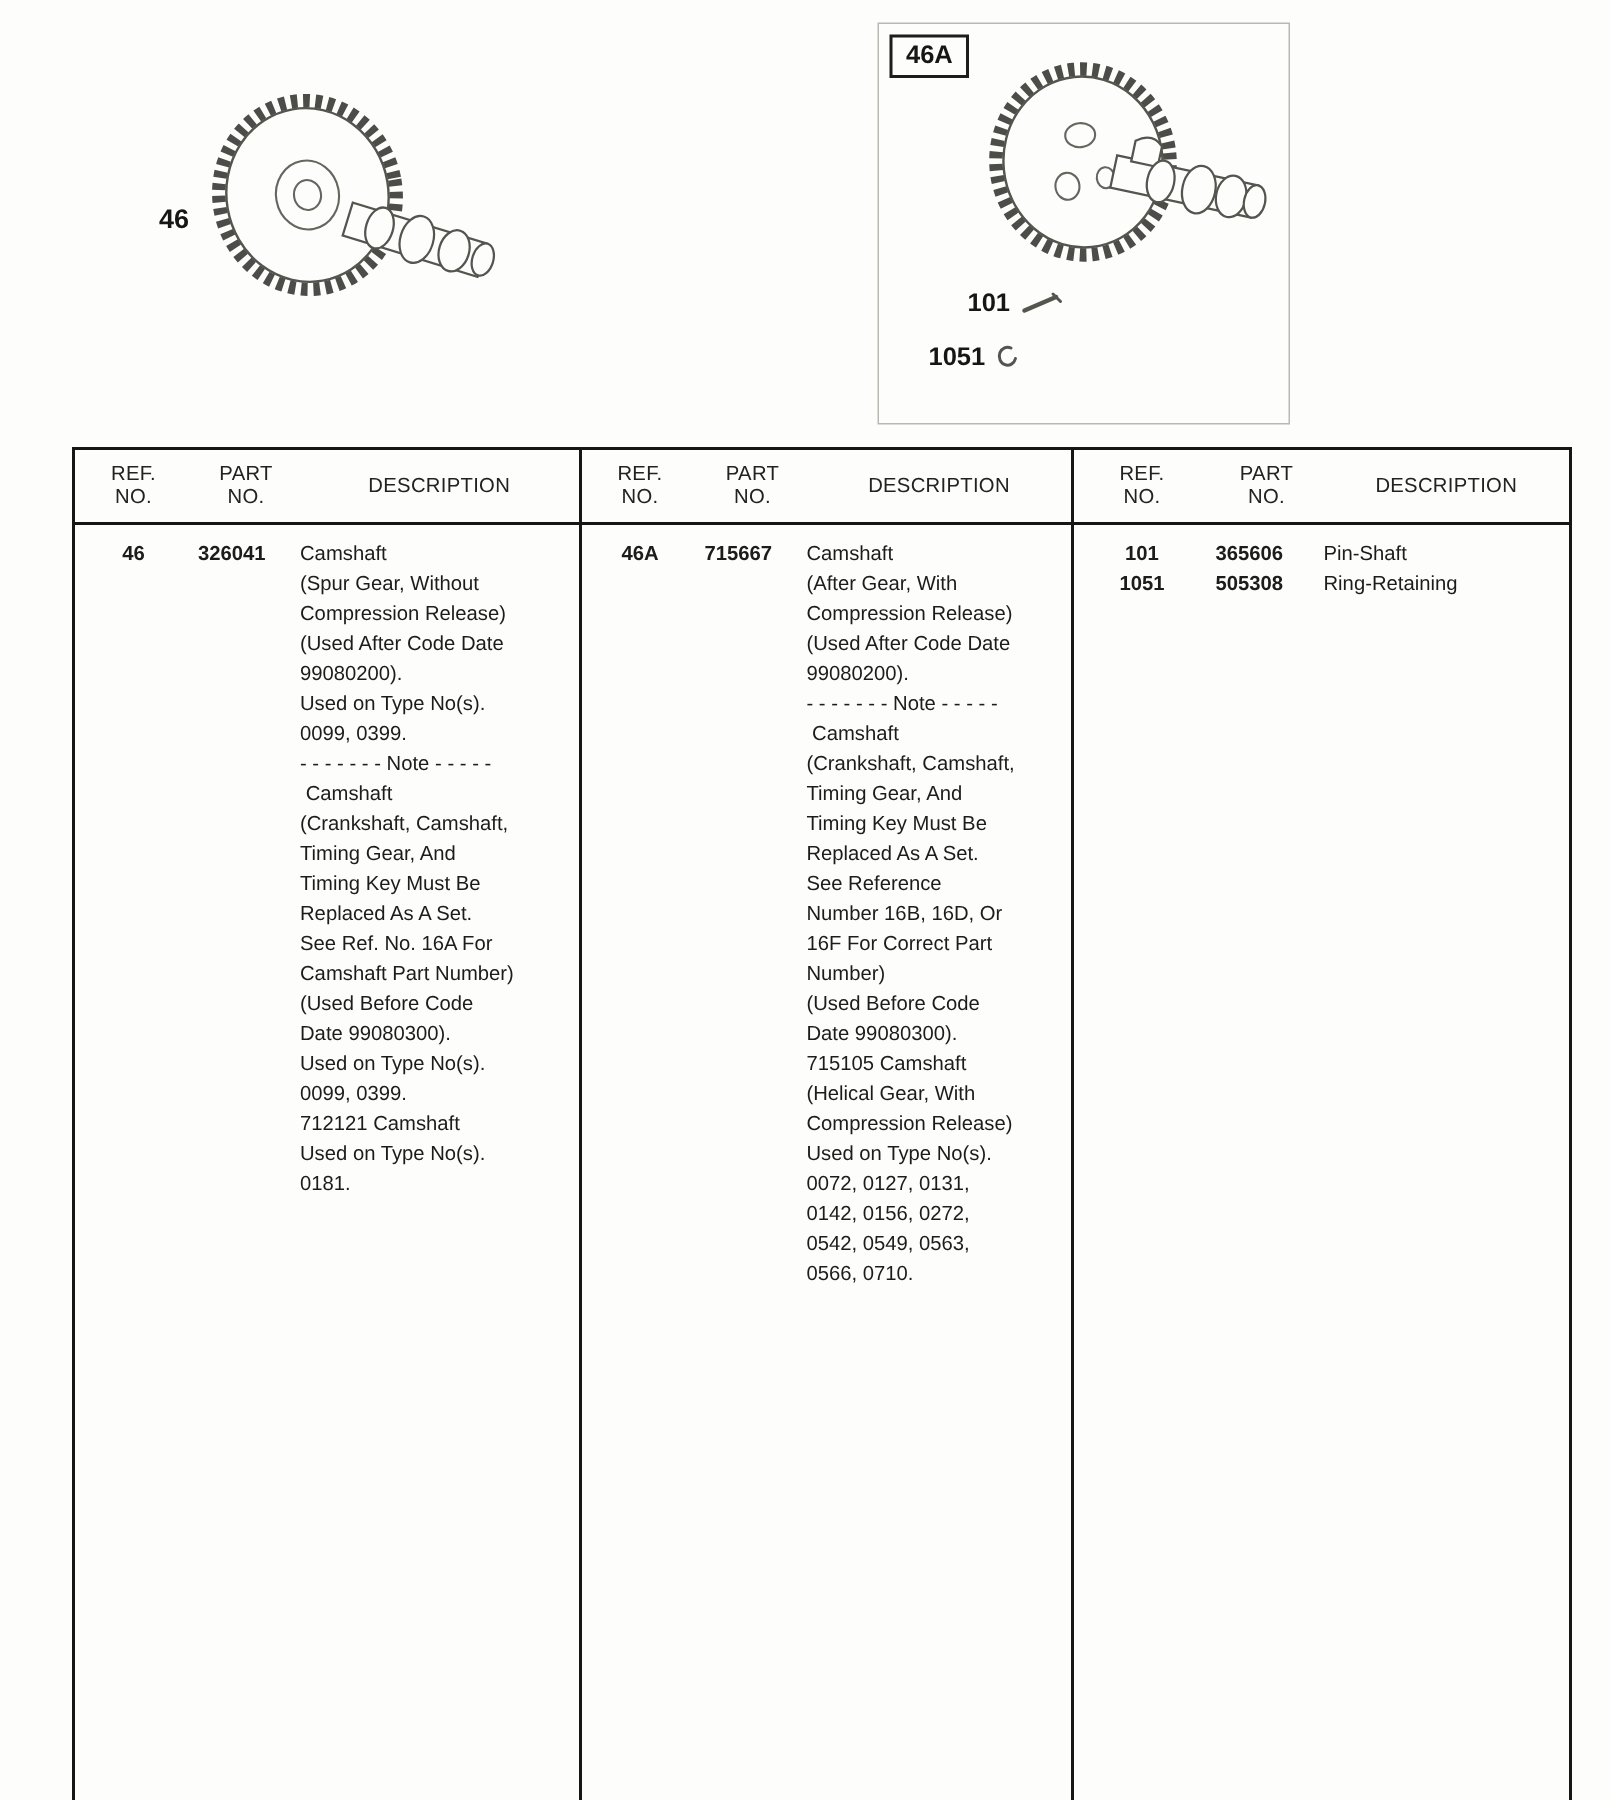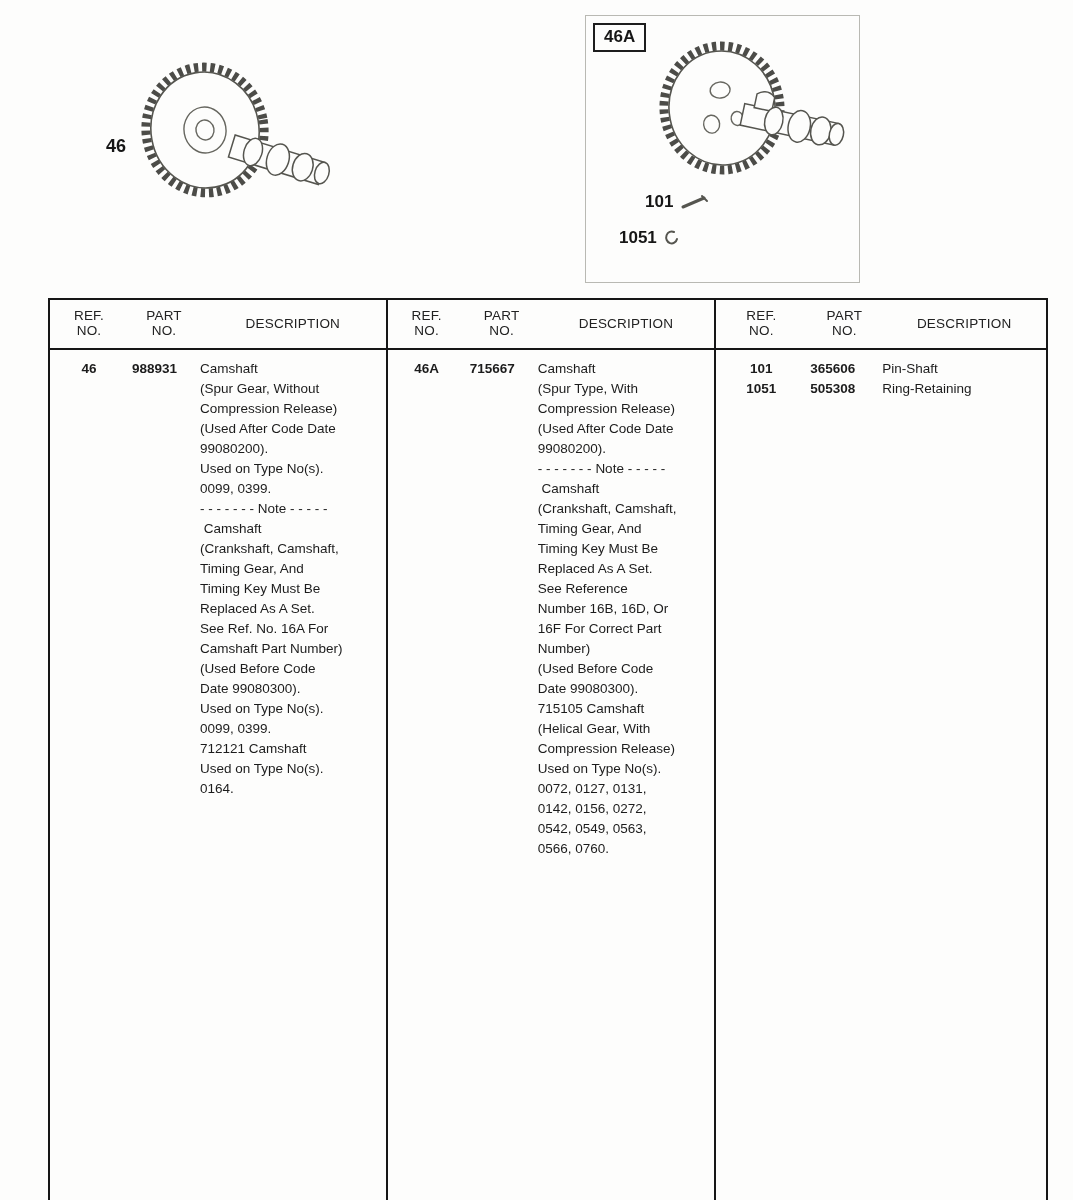--- a/index.html
+++ b/index.html
@@ -147,21 +147,21 @@
         </div>
         <div class="h">
           <span>PART</span>
             <span>NO.</span>
         </div>
         <div class="h">DESCRIPTION</div>
       </div>
       <div class="gbody">
           <div class="row">
             <div class="cell ref">46</div>
-            <div class="cell part">988931</div>
+            <div class="cell part">326041</div>
             <div class="cell desc">
               <div class="line"><span>Camshaft</span></div>
               <div class="line"><span>(Spur Gear, Without</span></div>
               <div class="line"><span>Compression Release)</span></div>
               <div class="line"><span>(Used After Code Date</span></div>
               <div class="line"><span>99080200).</span></div>
               <div class="line"><span>Used on Type No(s).</span></div>
               <div class="line"><span>0099, 0399.</span></div>
               <div class="line"><span>- - - - - - - </span><span class="b">Note</span><span> - - - - -</span></div>
               <div class="line"><span> Camshaft</span></div>
@@ -170,21 +170,21 @@
               <div class="line"><span>Timing Key Must Be</span></div>
               <div class="line"><span>Replaced As A Set.</span></div>
               <div class="line"><span>See Ref. No. 16A For</span></div>
               <div class="line"><span>Camshaft Part Number)</span></div>
               <div class="line"><span>(Used Before Code</span></div>
               <div class="line"><span>Date 99080300).</span></div>
               <div class="line"><span>Used on Type No(s).</span></div>
               <div class="line"><span>0099, 0399.</span></div>
               <div class="line"><span class="b">712121</span><span> Camshaft</span></div>
               <div class="line"><span>Used on Type No(s).</span></div>
-              <div class="line"><span>0164.</span></div>
+              <div class="line"><span>0181.</span></div>
             </div>
           </div>
         </div>
     </div>
 
     <div class="group g2">
       <div class="ghead">
         <div class="h">
           <span>REF.</span>
             <span>NO.</span>
@@ -194,21 +194,21 @@
             <span>NO.</span>
         </div>
         <div class="h">DESCRIPTION</div>
       </div>
       <div class="gbody">
           <div class="row">
             <div class="cell ref">46A</div>
             <div class="cell part">715667</div>
             <div class="cell desc">
               <div class="line"><span>Camshaft</span></div>
-              <div class="line"><span>(Spur Type, With</span></div>
+              <div class="line"><span>(After Gear, With</span></div>
               <div class="line"><span>Compression Release)</span></div>
               <div class="line"><span>(Used After Code Date</span></div>
               <div class="line"><span>99080200).</span></div>
               <div class="line"><span>- - - - - - - </span><span class="b">Note</span><span> - - - - -</span></div>
               <div class="line"><span> Camshaft</span></div>
               <div class="line"><span>(Crankshaft, Camshaft,</span></div>
               <div class="line"><span>Timing Gear, And</span></div>
               <div class="line"><span>Timing Key Must Be</span></div>
               <div class="line"><span>Replaced As A Set.</span></div>
               <div class="line"><span>See Reference</span></div>
@@ -217,21 +217,21 @@
               <div class="line"><span>Number)</span></div>
               <div class="line"><span>(Used Before Code</span></div>
               <div class="line"><span>Date 99080300).</span></div>
               <div class="line"><span class="b">715105</span><span> Camshaft</span></div>
               <div class="line"><span>(Helical Gear, With</span></div>
               <div class="line"><span>Compression Release)</span></div>
               <div class="line"><span>Used on Type No(s).</span></div>
               <div class="line"><span>0072, 0127, 0131,</span></div>
               <div class="line"><span>0142, 0156, 0272,</span></div>
               <div class="line"><span>0542, 0549, 0563,</span></div>
-              <div class="line"><span>0566, 0760.</span></div>
+              <div class="line"><span>0566, 0710.</span></div>
             </div>
           </div>
         </div>
     </div>
 
     <div class="group g3">
       <div class="ghead">
         <div class="h">
           <span>REF.</span>
             <span>NO.</span>

